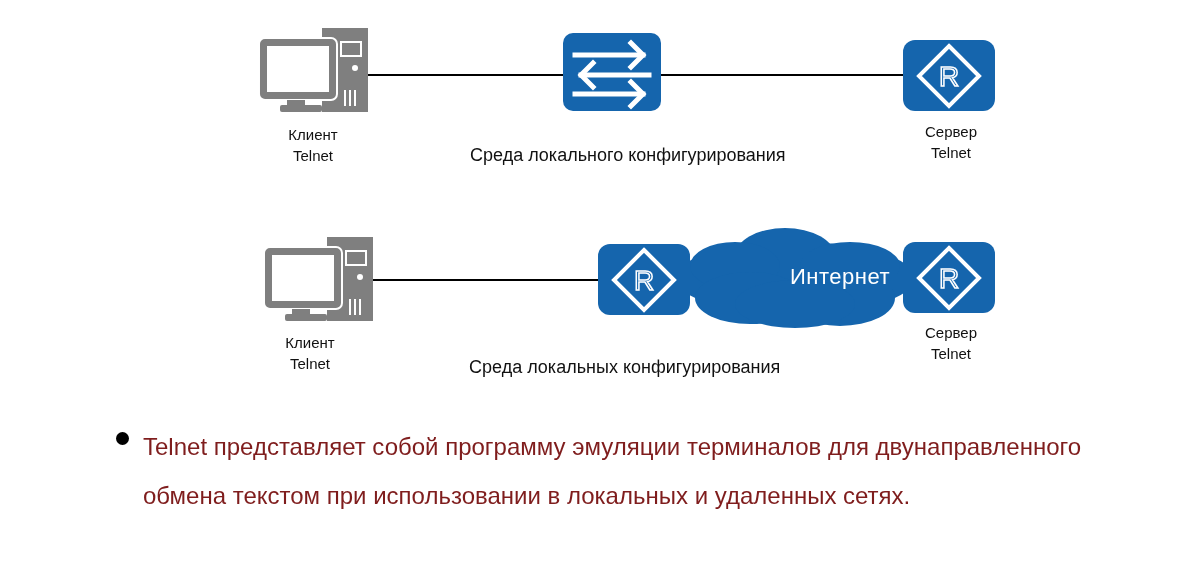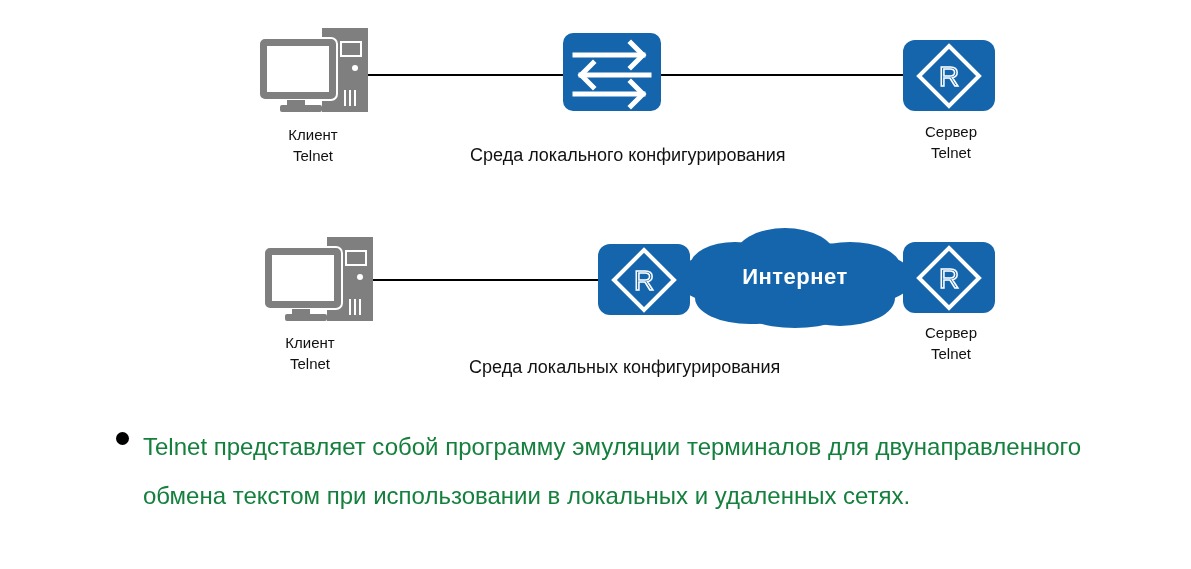--- a/index.html
+++ b/index.html
@@ -4,25 +4,25 @@
 <style>
   html, body { margin: 0; padding: 0; background: #ffffff; }
   body { width: 1191px; height: 569px; position: relative; overflow: hidden;
          font-family: "Liberation Sans", sans-serif; color: #111; }
   .abs { position: absolute; }
   .line { position: absolute; height: 2px; background: #000; }
   .label-sm { position: absolute; font-size: 15px; line-height: 21px; text-align: center; color: #111; }
   .label-md { position: absolute; font-size: 18px; line-height: 22px; color: #111; white-space: nowrap; }
   .blue-box { position: absolute; background: #1565ad; border-radius: 10px; }
   .bullet-text { position: absolute; left: 143px; top: 422px; width: 1000px;
-                 font-size: 24px; line-height: 49px; color: #15803d; }
+                 font-size: 24px; line-height: 49px; color: #7f1d1d; }
   .bullet-dot { position: absolute; left: 116px; top: 432px; width: 13px; height: 13px;
                 border-radius: 50%; background: #000; }
-  .cloud-text { position: absolute; left: 700px; top: 264px; width: 190px; text-align: center;
-                font-size: 22px; font-weight: bold; color: #fff; letter-spacing: 0.5px; }
+  .cloud-text { position: absolute; left: 700px; top: 264px; width: 190px; text-align: right;
+                font-size: 22px; font-weight: normal; color: #fff; letter-spacing: 0.5px; }
 </style>
 </head>
 <body>
 
 <div>
 
   <div class="line" style="left:365px; top:74px; width:198px;"></div>
   <div class="line" style="left:661px; top:74px; width:243px;"></div>
 
   <svg class="abs" style="left:258px; top:28px;" width="110" height="84" viewBox="0 0 110 84">

